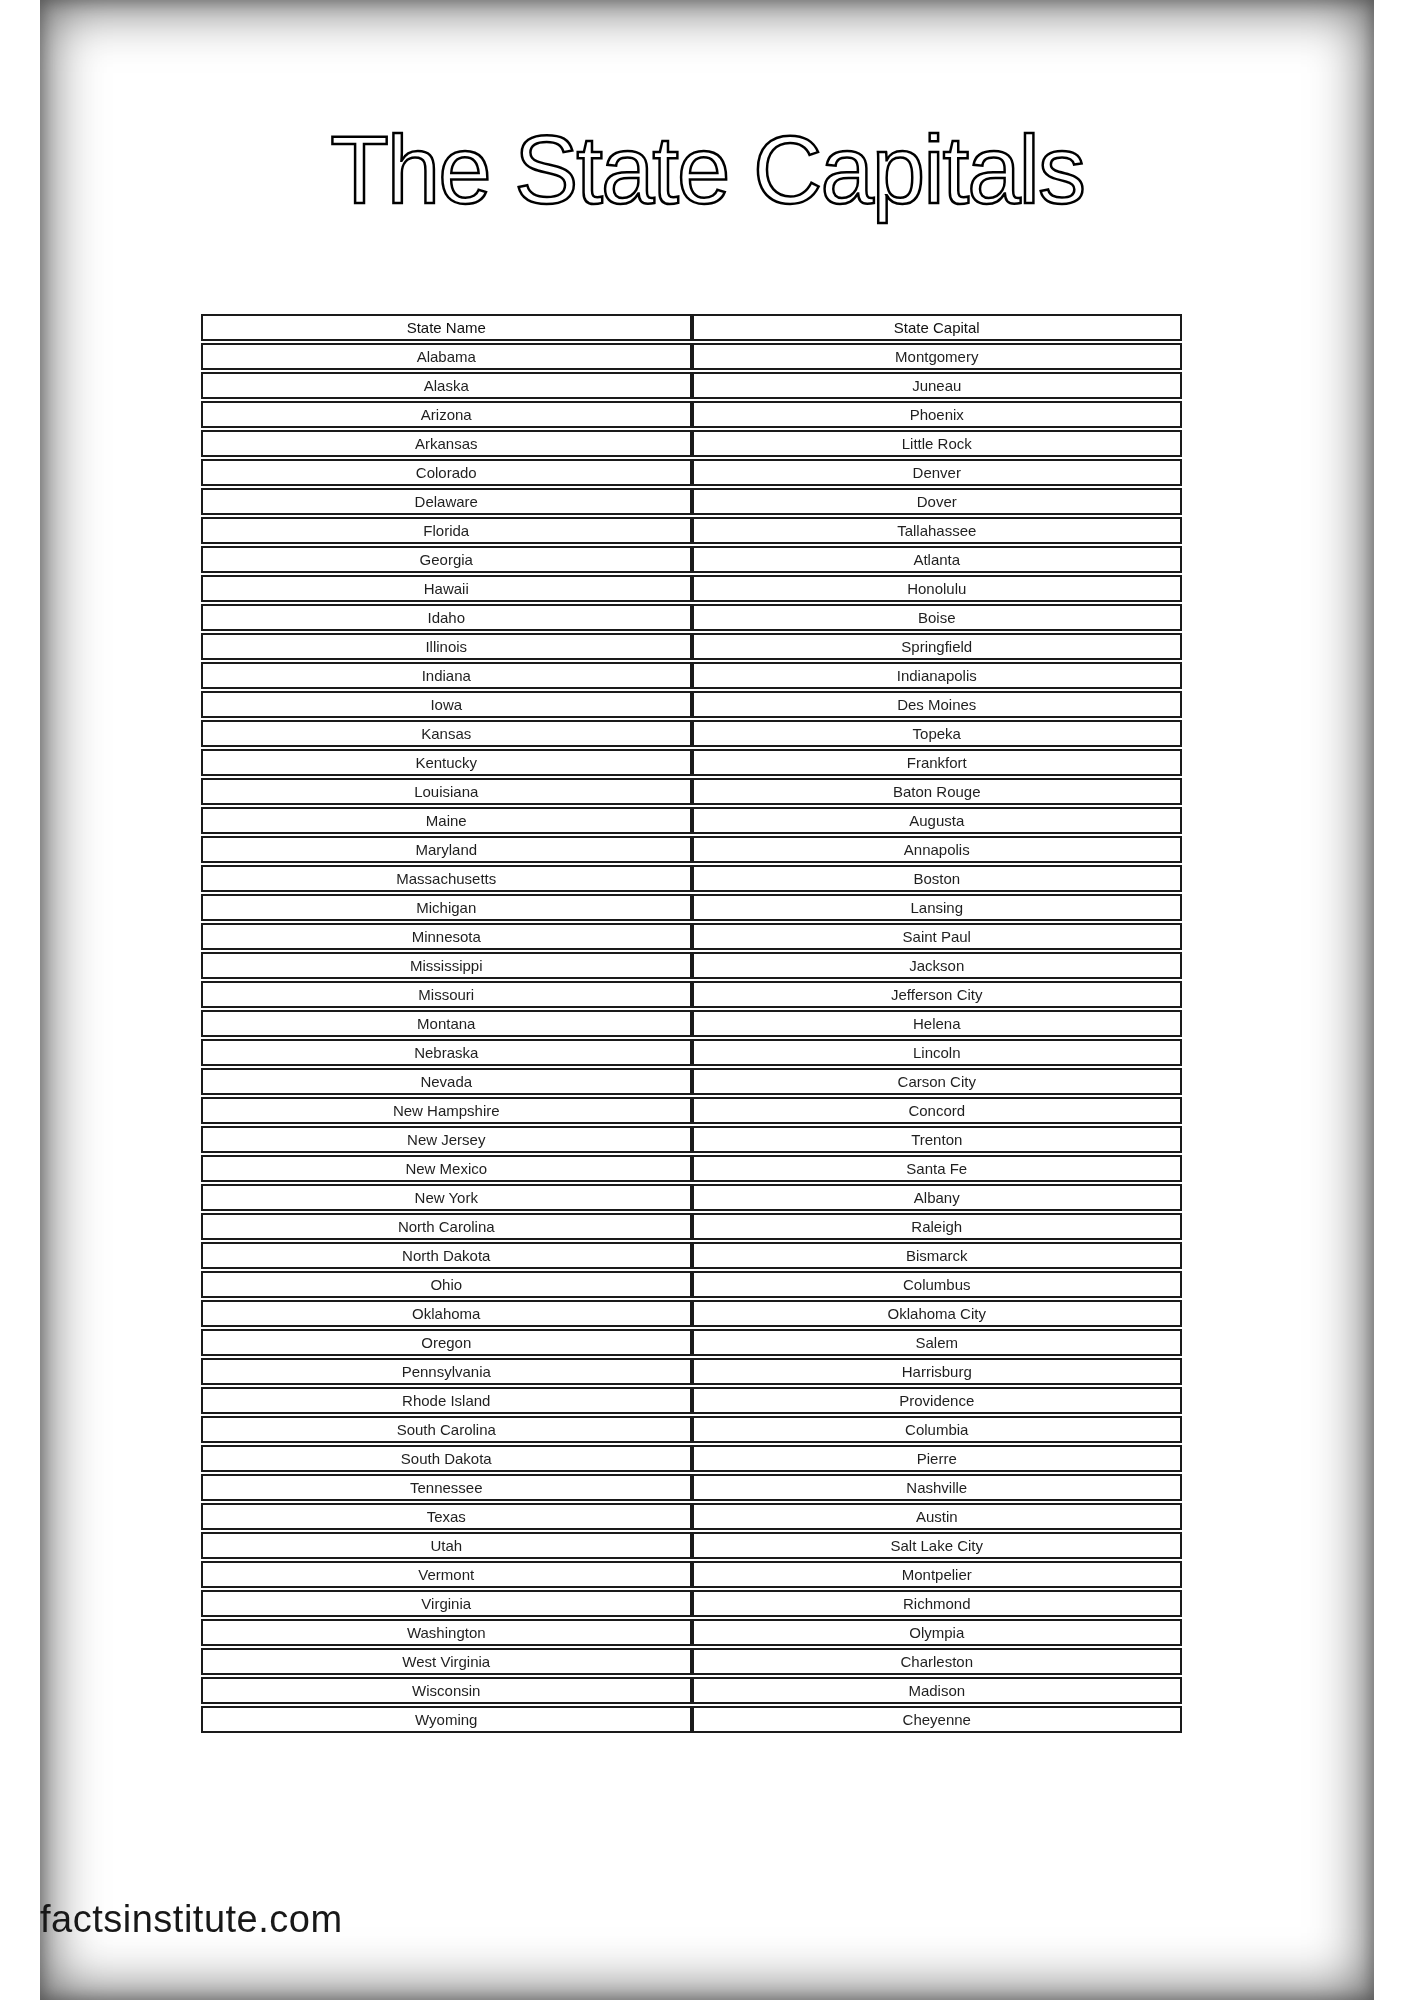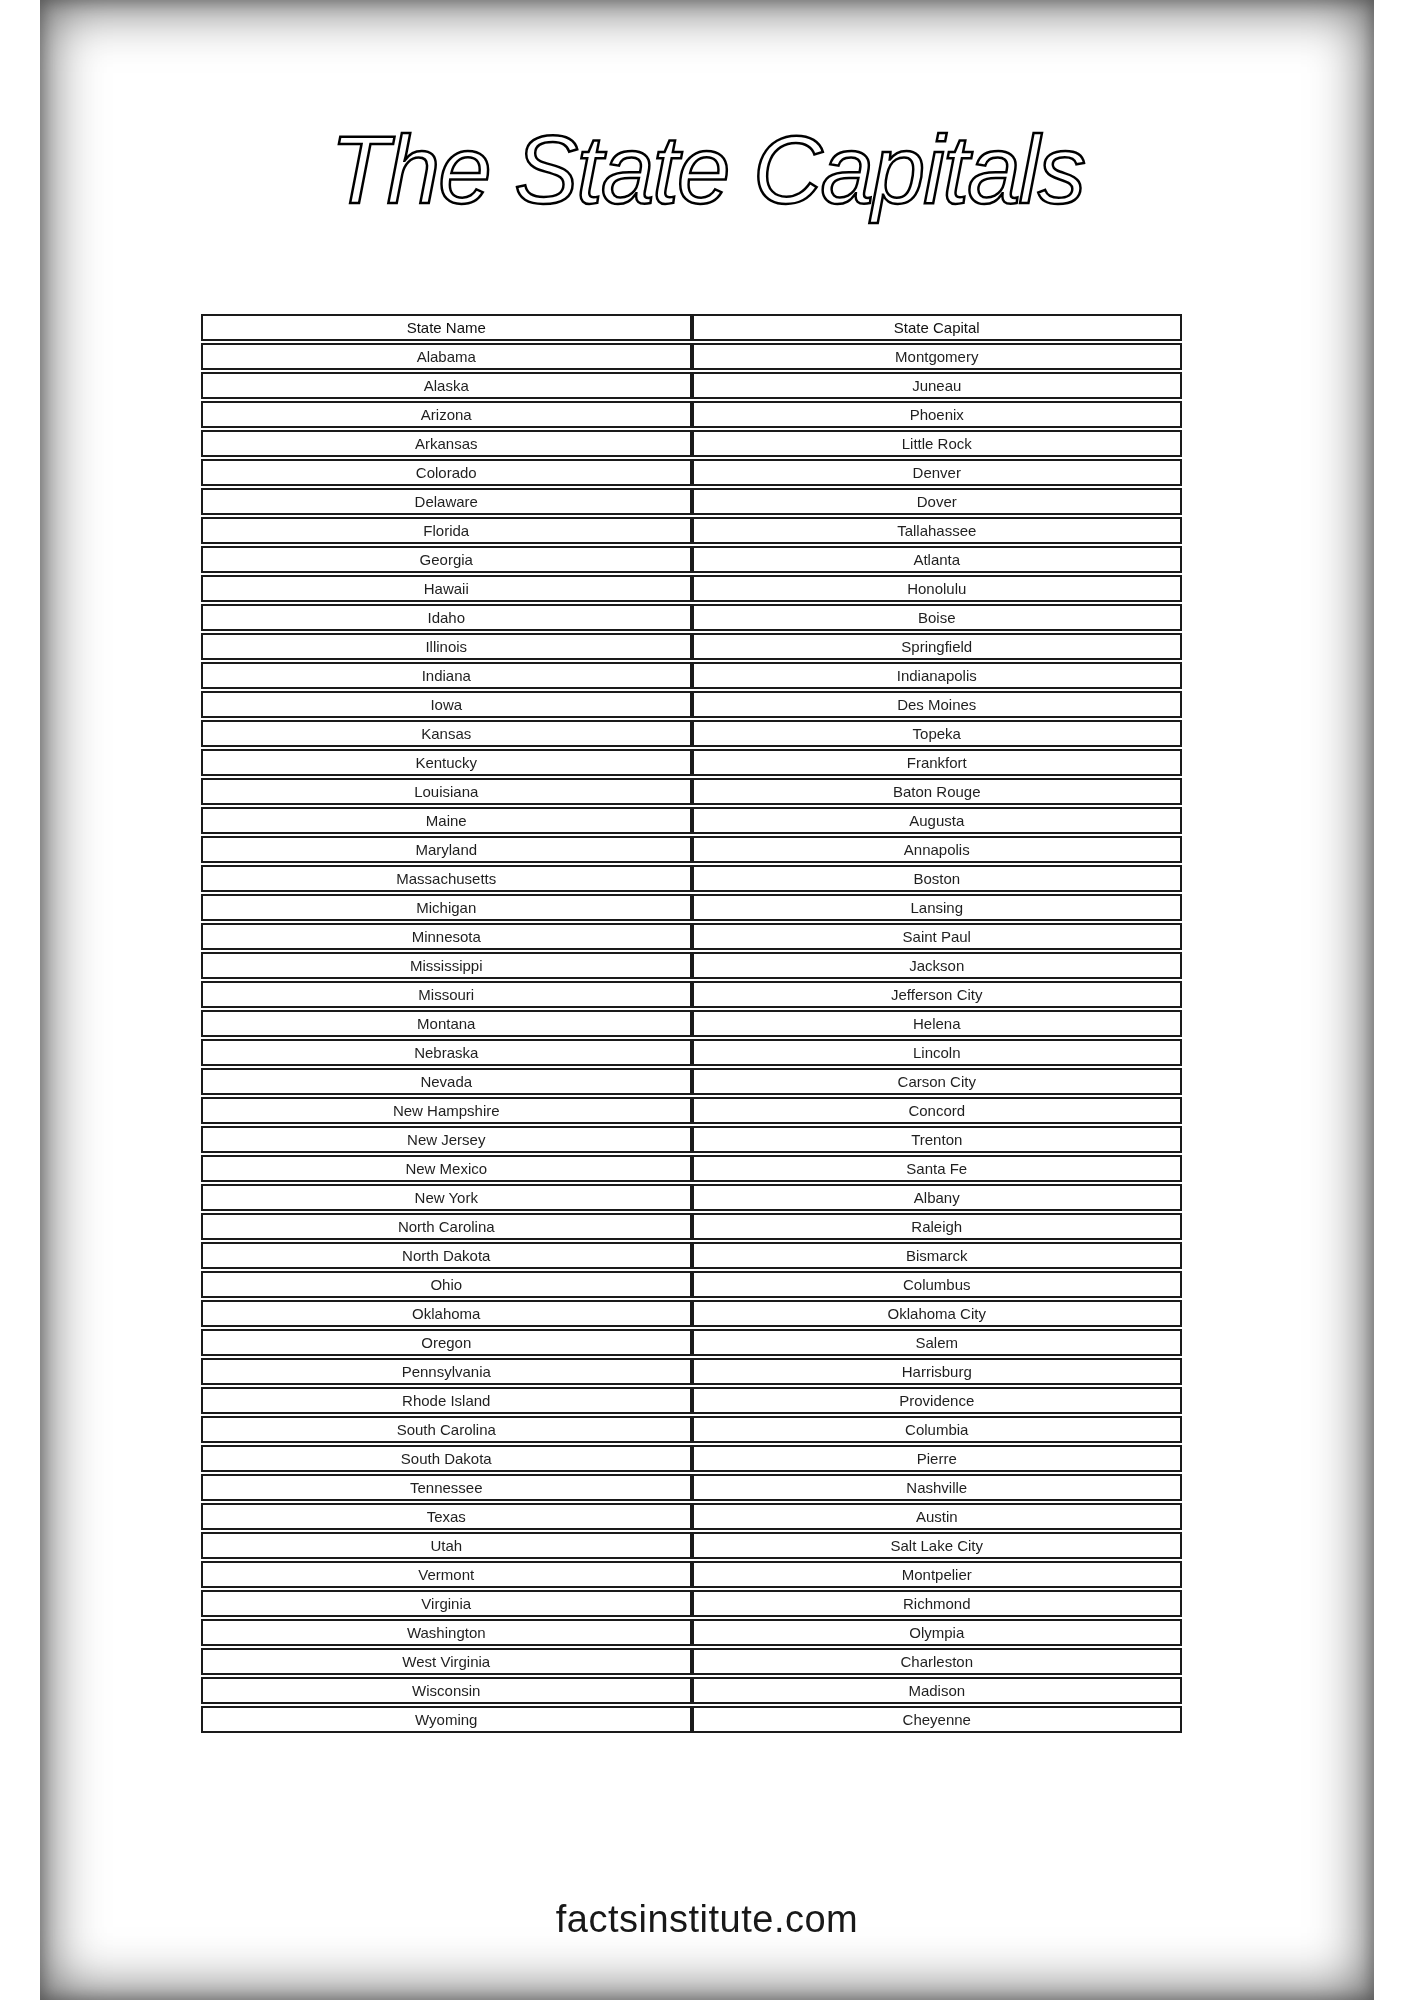--- a/index.html
+++ b/index.html
@@ -36,21 +36,20 @@
     width: 100%;
     margin: 0;
     text-align: center;
     font-size: 96px;
     line-height: 1;
     font-weight: 500;
     letter-spacing: -2px;
     color: #ffffff;
     -webkit-text-stroke: 2.5px #000000;
     text-stroke: 2.5px #000000;
-    font-style: italic;
   }
   .table-wrap {
     position: absolute;
     top: 312px;
     left: 161px;
     width: 981px;
   }
   table.capitals {
     width: 100%;
     border-collapse: separate;
@@ -73,21 +72,21 @@
   }
   table.capitals th {
     font-weight: normal;
     color: #111111;
   }
   .poster-footer {
     position: absolute;
     top: 1898px;
     left: 0;
     width: 100%;
-    text-align: center;
+    text-align: left;
     font-size: 38px;
     letter-spacing: 0.5px;
     color: #181818;
   }
 </style>
 </head>
 <body>
 
 <div class="canvas">
   <div class="poster">

